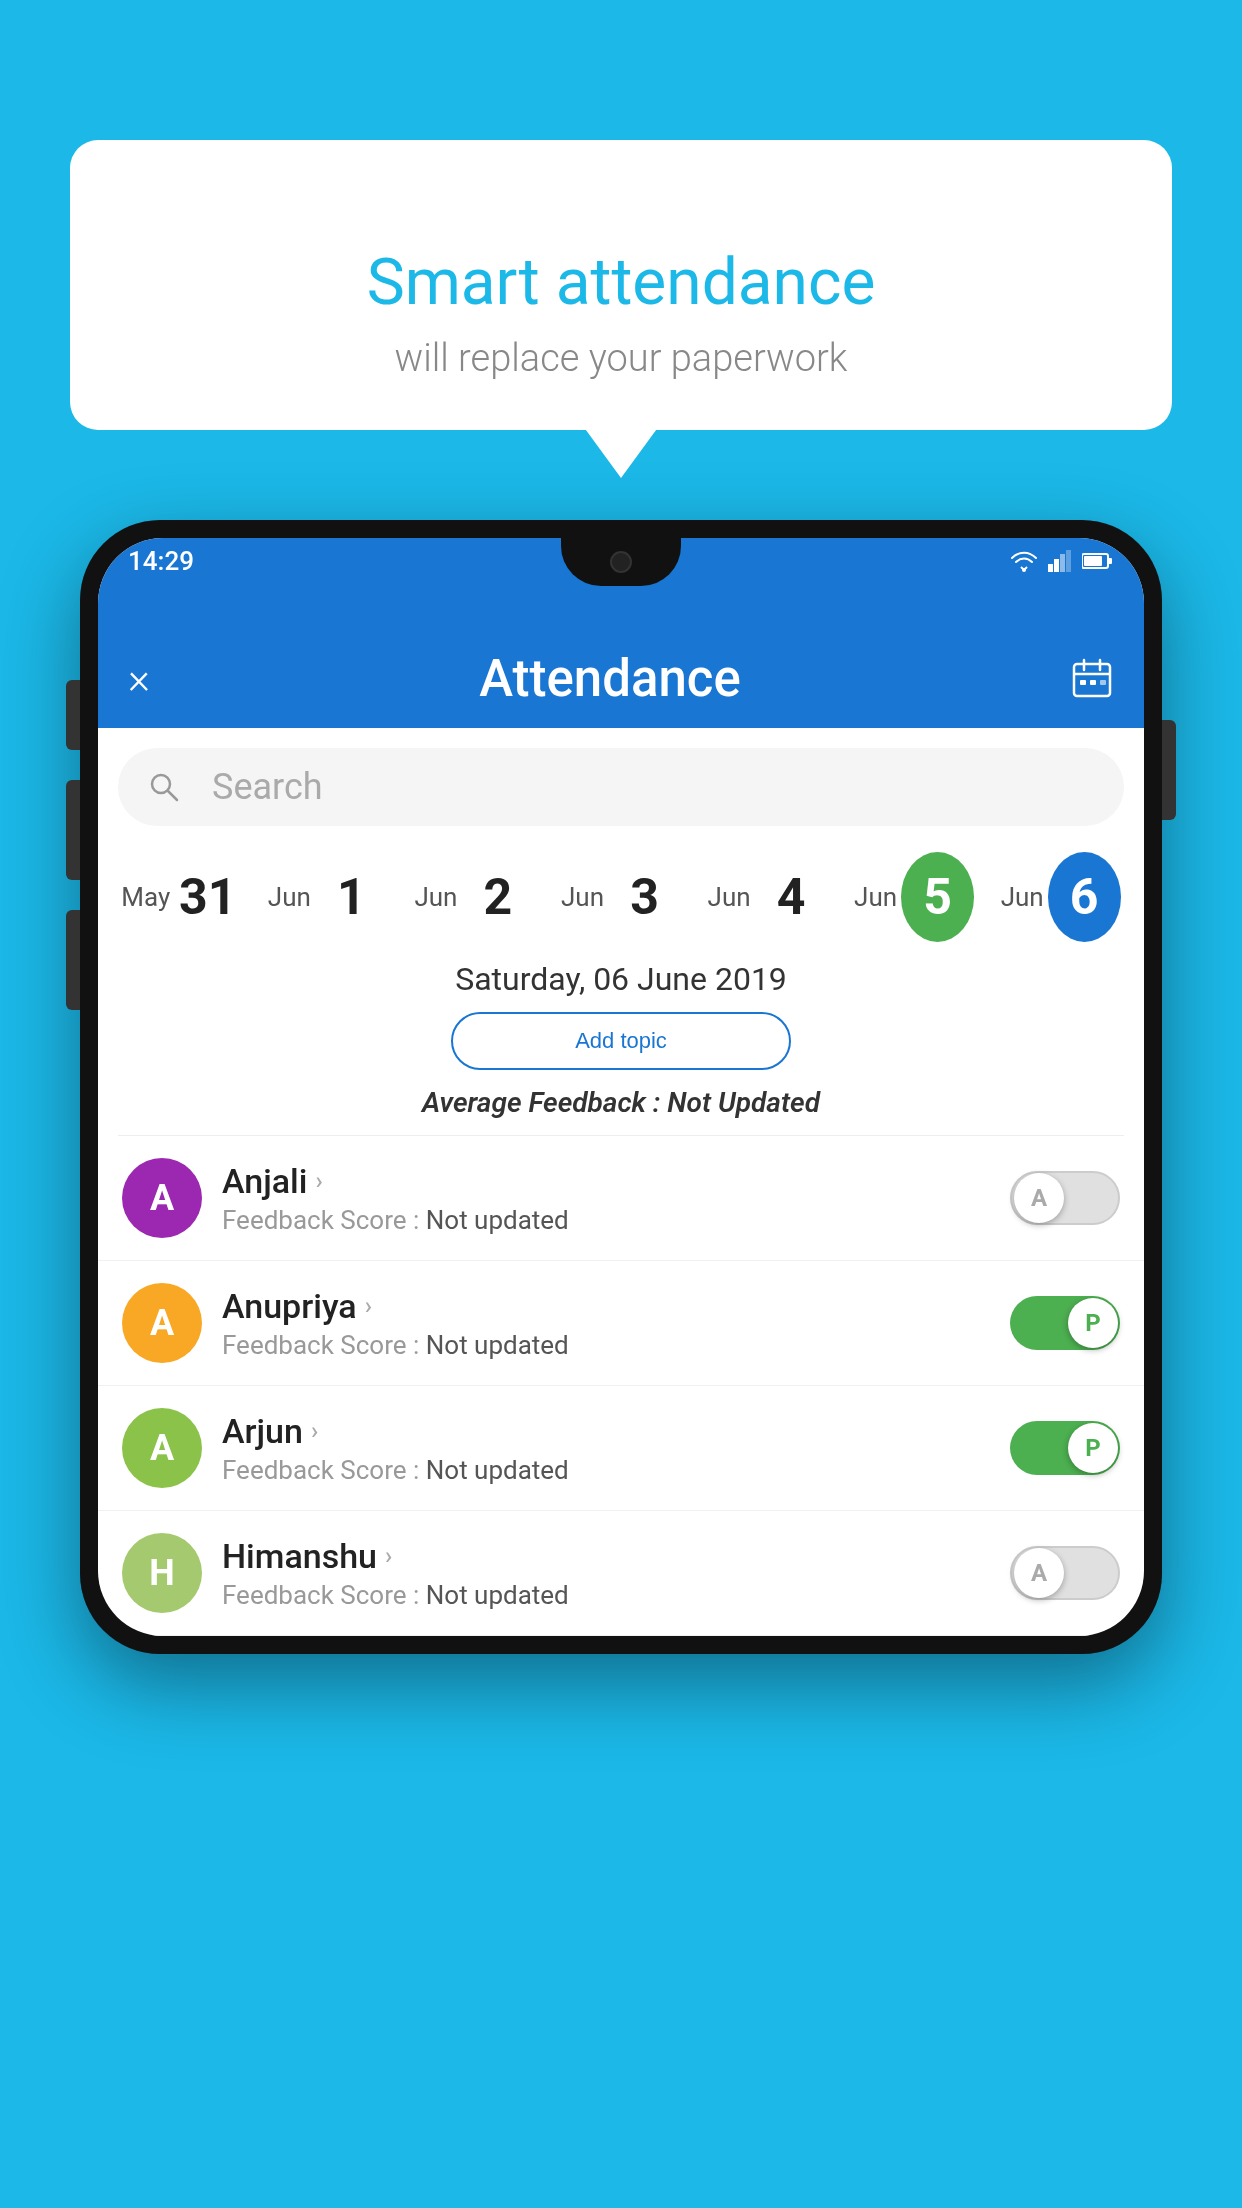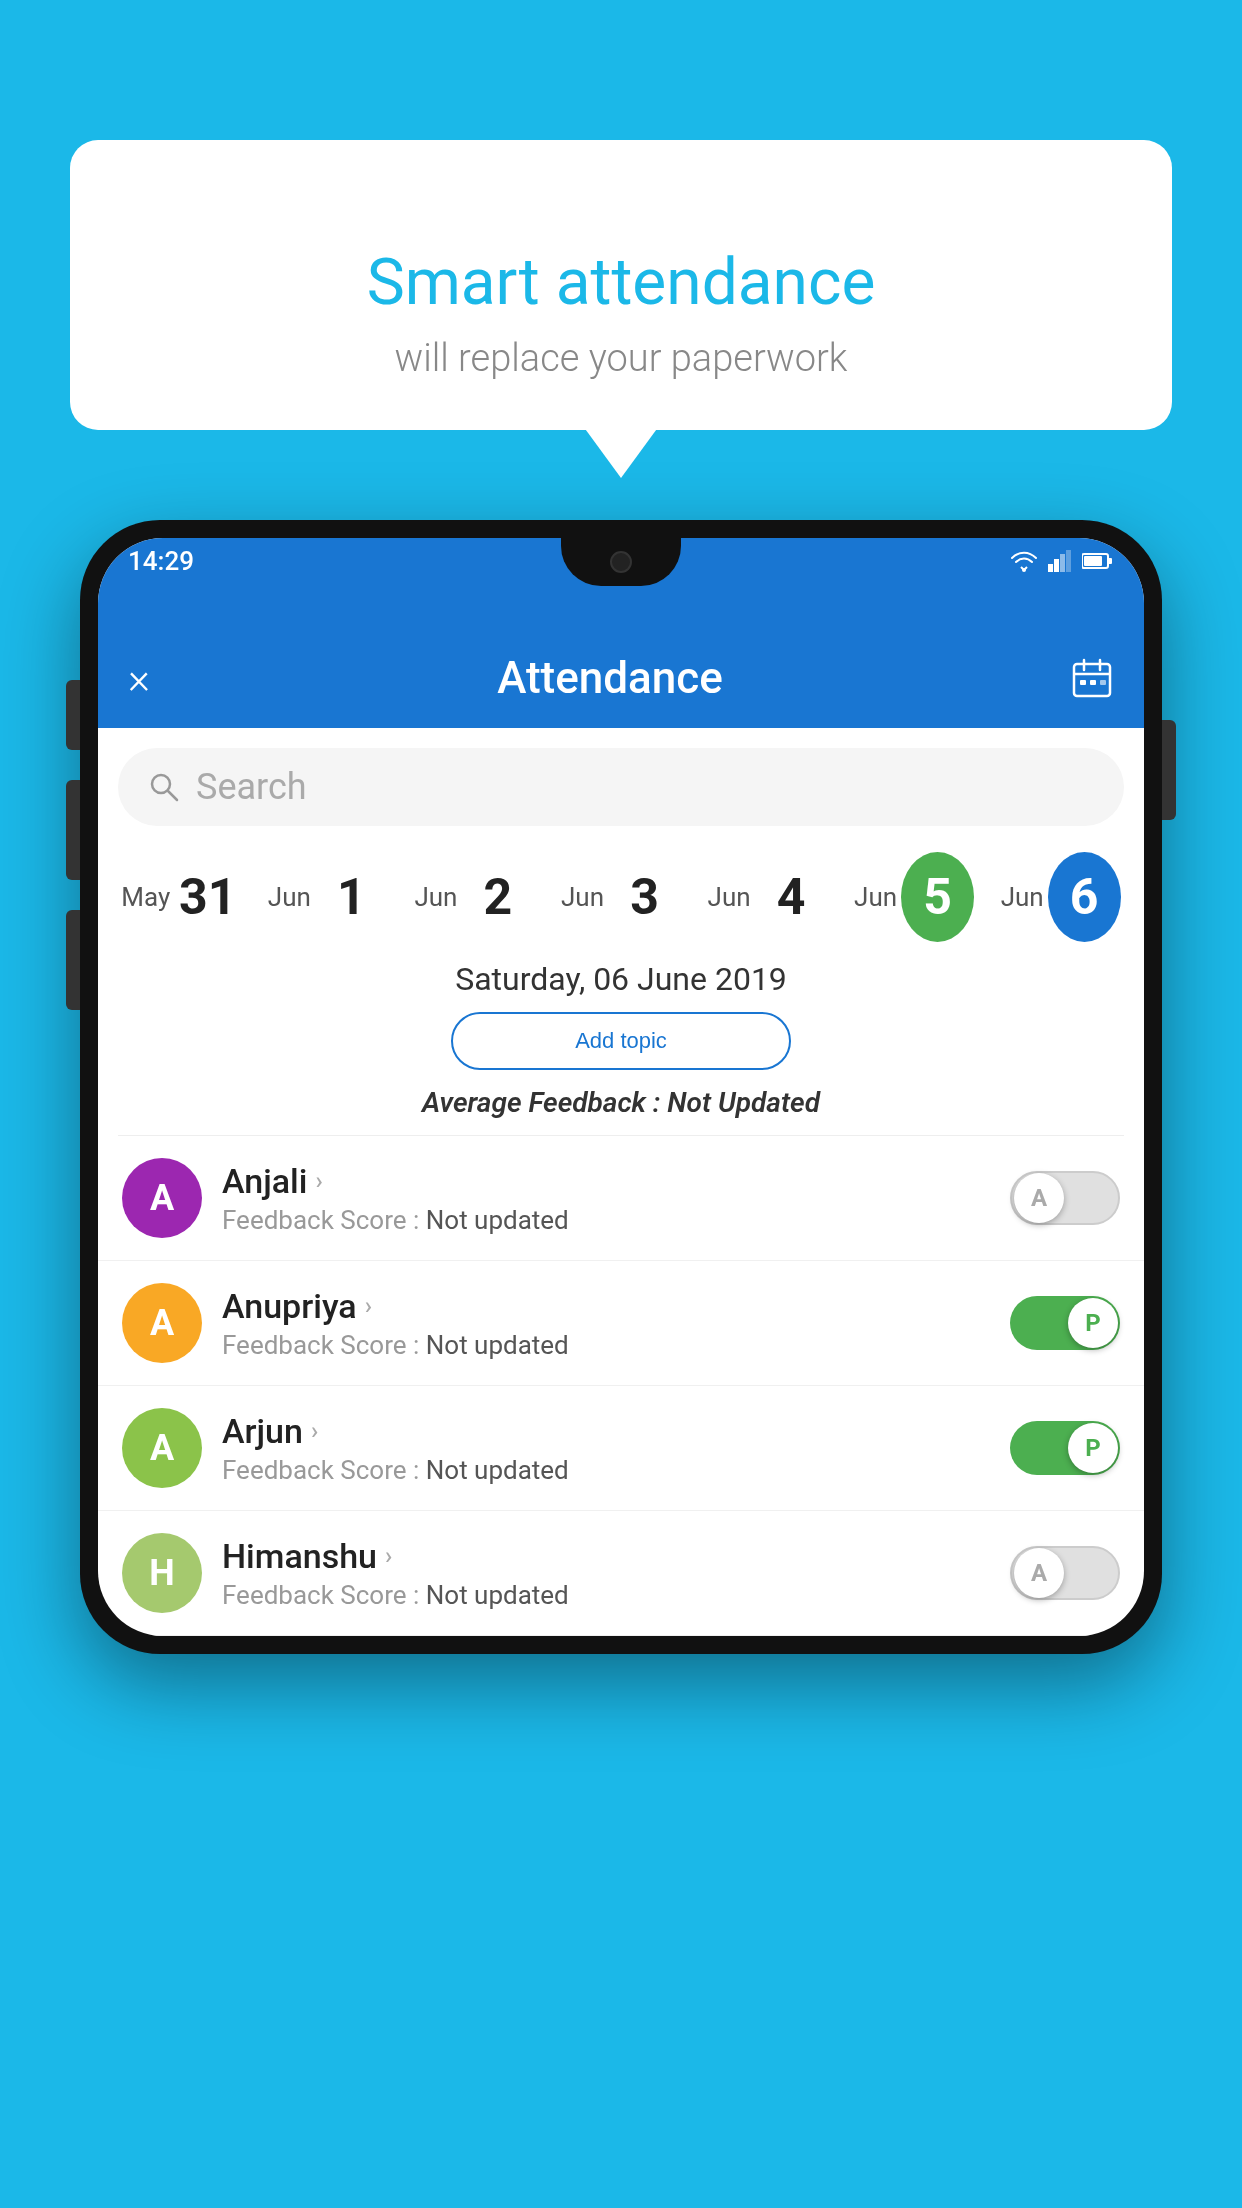--- a/index.html
+++ b/index.html
@@ -134,33 +134,33 @@
       padding: 0 30px;
     }
     .app-bar-close {
       color: #fff;
       font-size: 42px;
       font-weight: 300;
       cursor: pointer;
     }
     .app-bar-title {
       color: #fff;
-      font-size: 44px;
+      font-size: 51px;
       font-weight: 500;
     }
 
     
     .search-container {
       background: #f5f5f5;
       margin: 20px 20px 10px;
       border-radius: 50px;
       display: flex;
       align-items: center;
       padding: 18px 30px;
-      gap: 16px;
+      gap: 32px;
     }
     .search-input-text {
       font-size: 36px;
       color: #aaa;
     }
 
     
     .calendar-strip {
       display: flex;
       justify-content: space-around;

